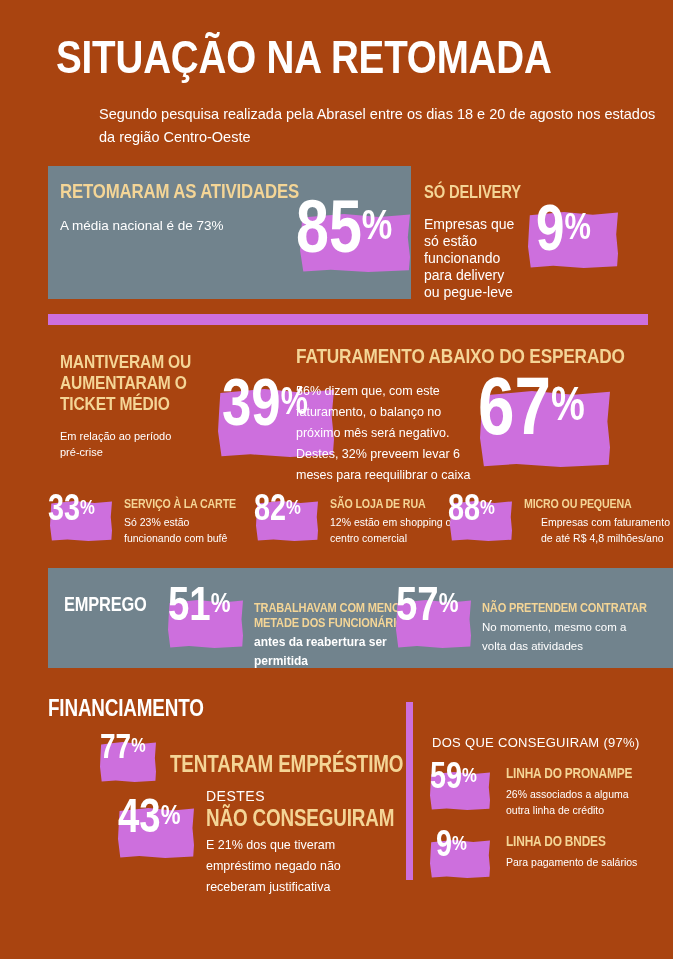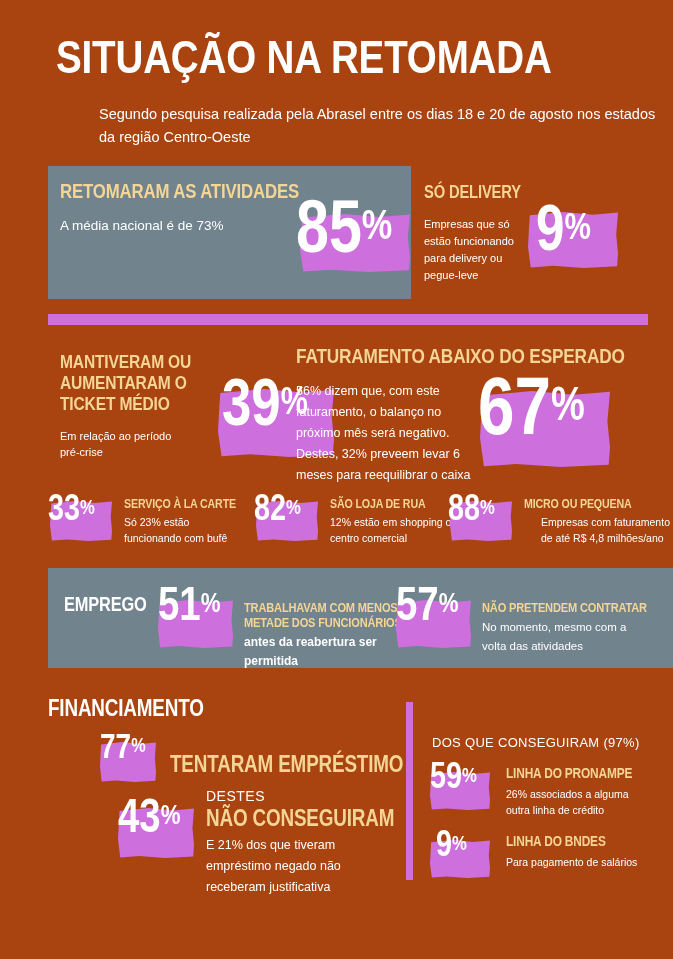--- a/index.html
+++ b/index.html
@@ -82,21 +82,21 @@
   <div class="body-tx" style="position:absolute; left:60px; top:216px; width:230px; font-size:13.5px;">A média nacional é de 73%</div>
 
   <div class="stat" style="left:296px; top:190px; width:120px; height:90px;">
     <div class="brush" style="left:4px; top:24px; width:110px; height:58px;"></div>
     <div class="num" style="left:0px; top:0px; font-size:74px;">
       <span>85</span><sup>%</sup>
     </div>
   </div>
 
   <div class="hd cond" style="position:absolute; left:424px; top:182px; width:250px; font-size:18px;">SÓ DELIVERY</div>
-  <div class="body-sm" style="position:absolute; left:424px; top:216px; width:98px; font-size:11px; line-height:17px;">Empresas que só estão funcionando para delivery ou pegue-leve</div>
+  <div class="body-sm" style="position:absolute; left:424px; top:216px; width:98px; font-size:14px; line-height:17px;">Empresas que só estão funcionando para delivery ou pegue-leve</div>
 
   <div class="stat" style="left:528px; top:196px; width:108px; height:86px;">
     <div class="brush" style="left:0px; top:16px; width:90px; height:56px;"></div>
     <div class="num" style="left:8px; top:0px; font-size:64px;">
       <span>9</span><sup>%</sup>
     </div>
   </div>
 
   <div class="divider" style="left:48px; top:314px; width:600px; height:11px;"></div>
 
@@ -144,21 +144,21 @@
       <span>88</span><sup>%</sup>
     </div>
     <div class="hd-sm cond" style="position:absolute; left:76px; top:7px; width:200px; font-size:13px;">MICRO OU PEQUENA</div>
     <div class="body-sm" style="position:absolute; left:93px; top:24px; width:136px; font-size:10.5px; line-height:16px;">Empresas com faturamento de até R$ 4,8 milhões/ano</div>
   </div>
 
   <div class="panel" style="left:48px; top:568px; width:625px; height:100px;"></div>
 
   <div class="hd cond hd-wh" style="position:absolute; left:64px; top:594px; width:160px; font-size:20px; color:#ffffff;">EMPREGO</div>
 
-  <div class="stat" style="left:158px; top:578px; width:260px; height:86px;">
+  <div class="stat" style="left:168px; top:578px; width:260px; height:86px;">
     <div class="brush" style="left:0px; top:22px; width:75px; height:48px;"></div>
     <div class="num" style="left:0px; top:2px; font-size:48px;">
       <span>51</span><sup>%</sup>
     </div>
     <div class="hd-sm cond" style="position:absolute; left:86px; top:22px; width:210px; font-size:13.5px; line-height:15px;">TRABALHAVAM COM MENOS DA METADE DOS FUNCIONÁRIOS</div>
     <div class="body-sm" style="position:absolute; left:86px; top:55px; width:145px; font-size:12px; line-height:19px;font-weight:bold;">antes da reabertura ser permitida</div>
   </div>
 
   <div class="stat" style="left:396px; top:578px; width:270px; height:86px;">
     <div class="brush" style="left:0px; top:22px; width:75px; height:48px;"></div>

